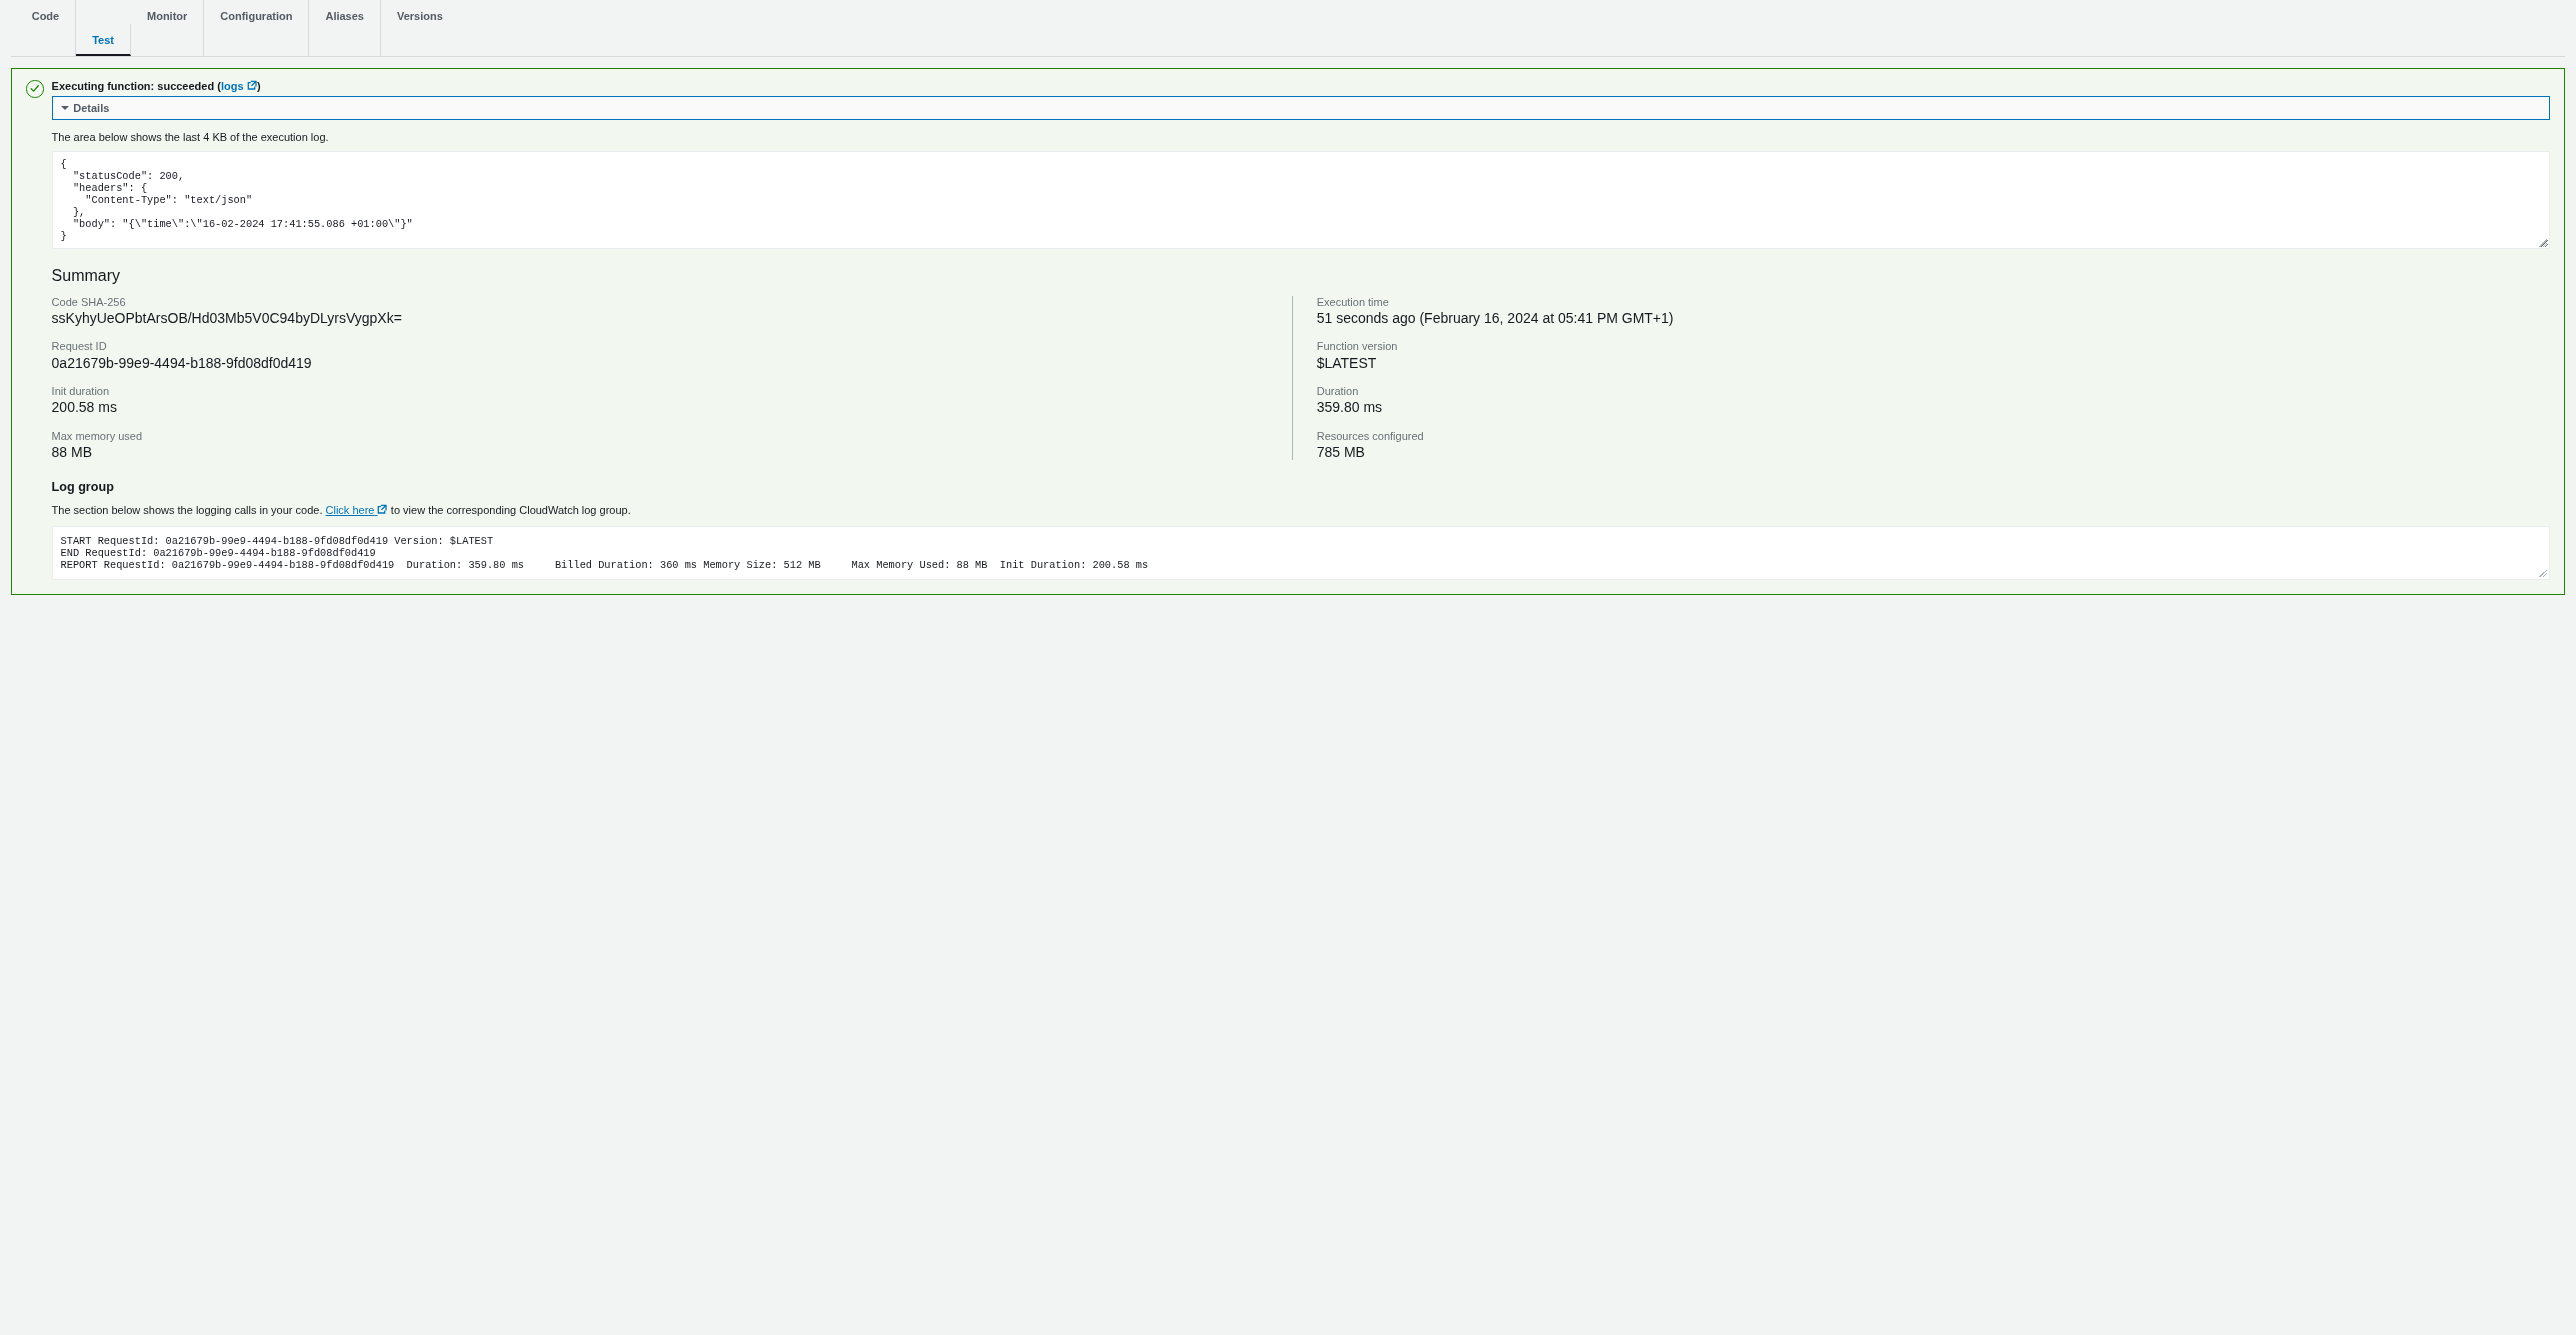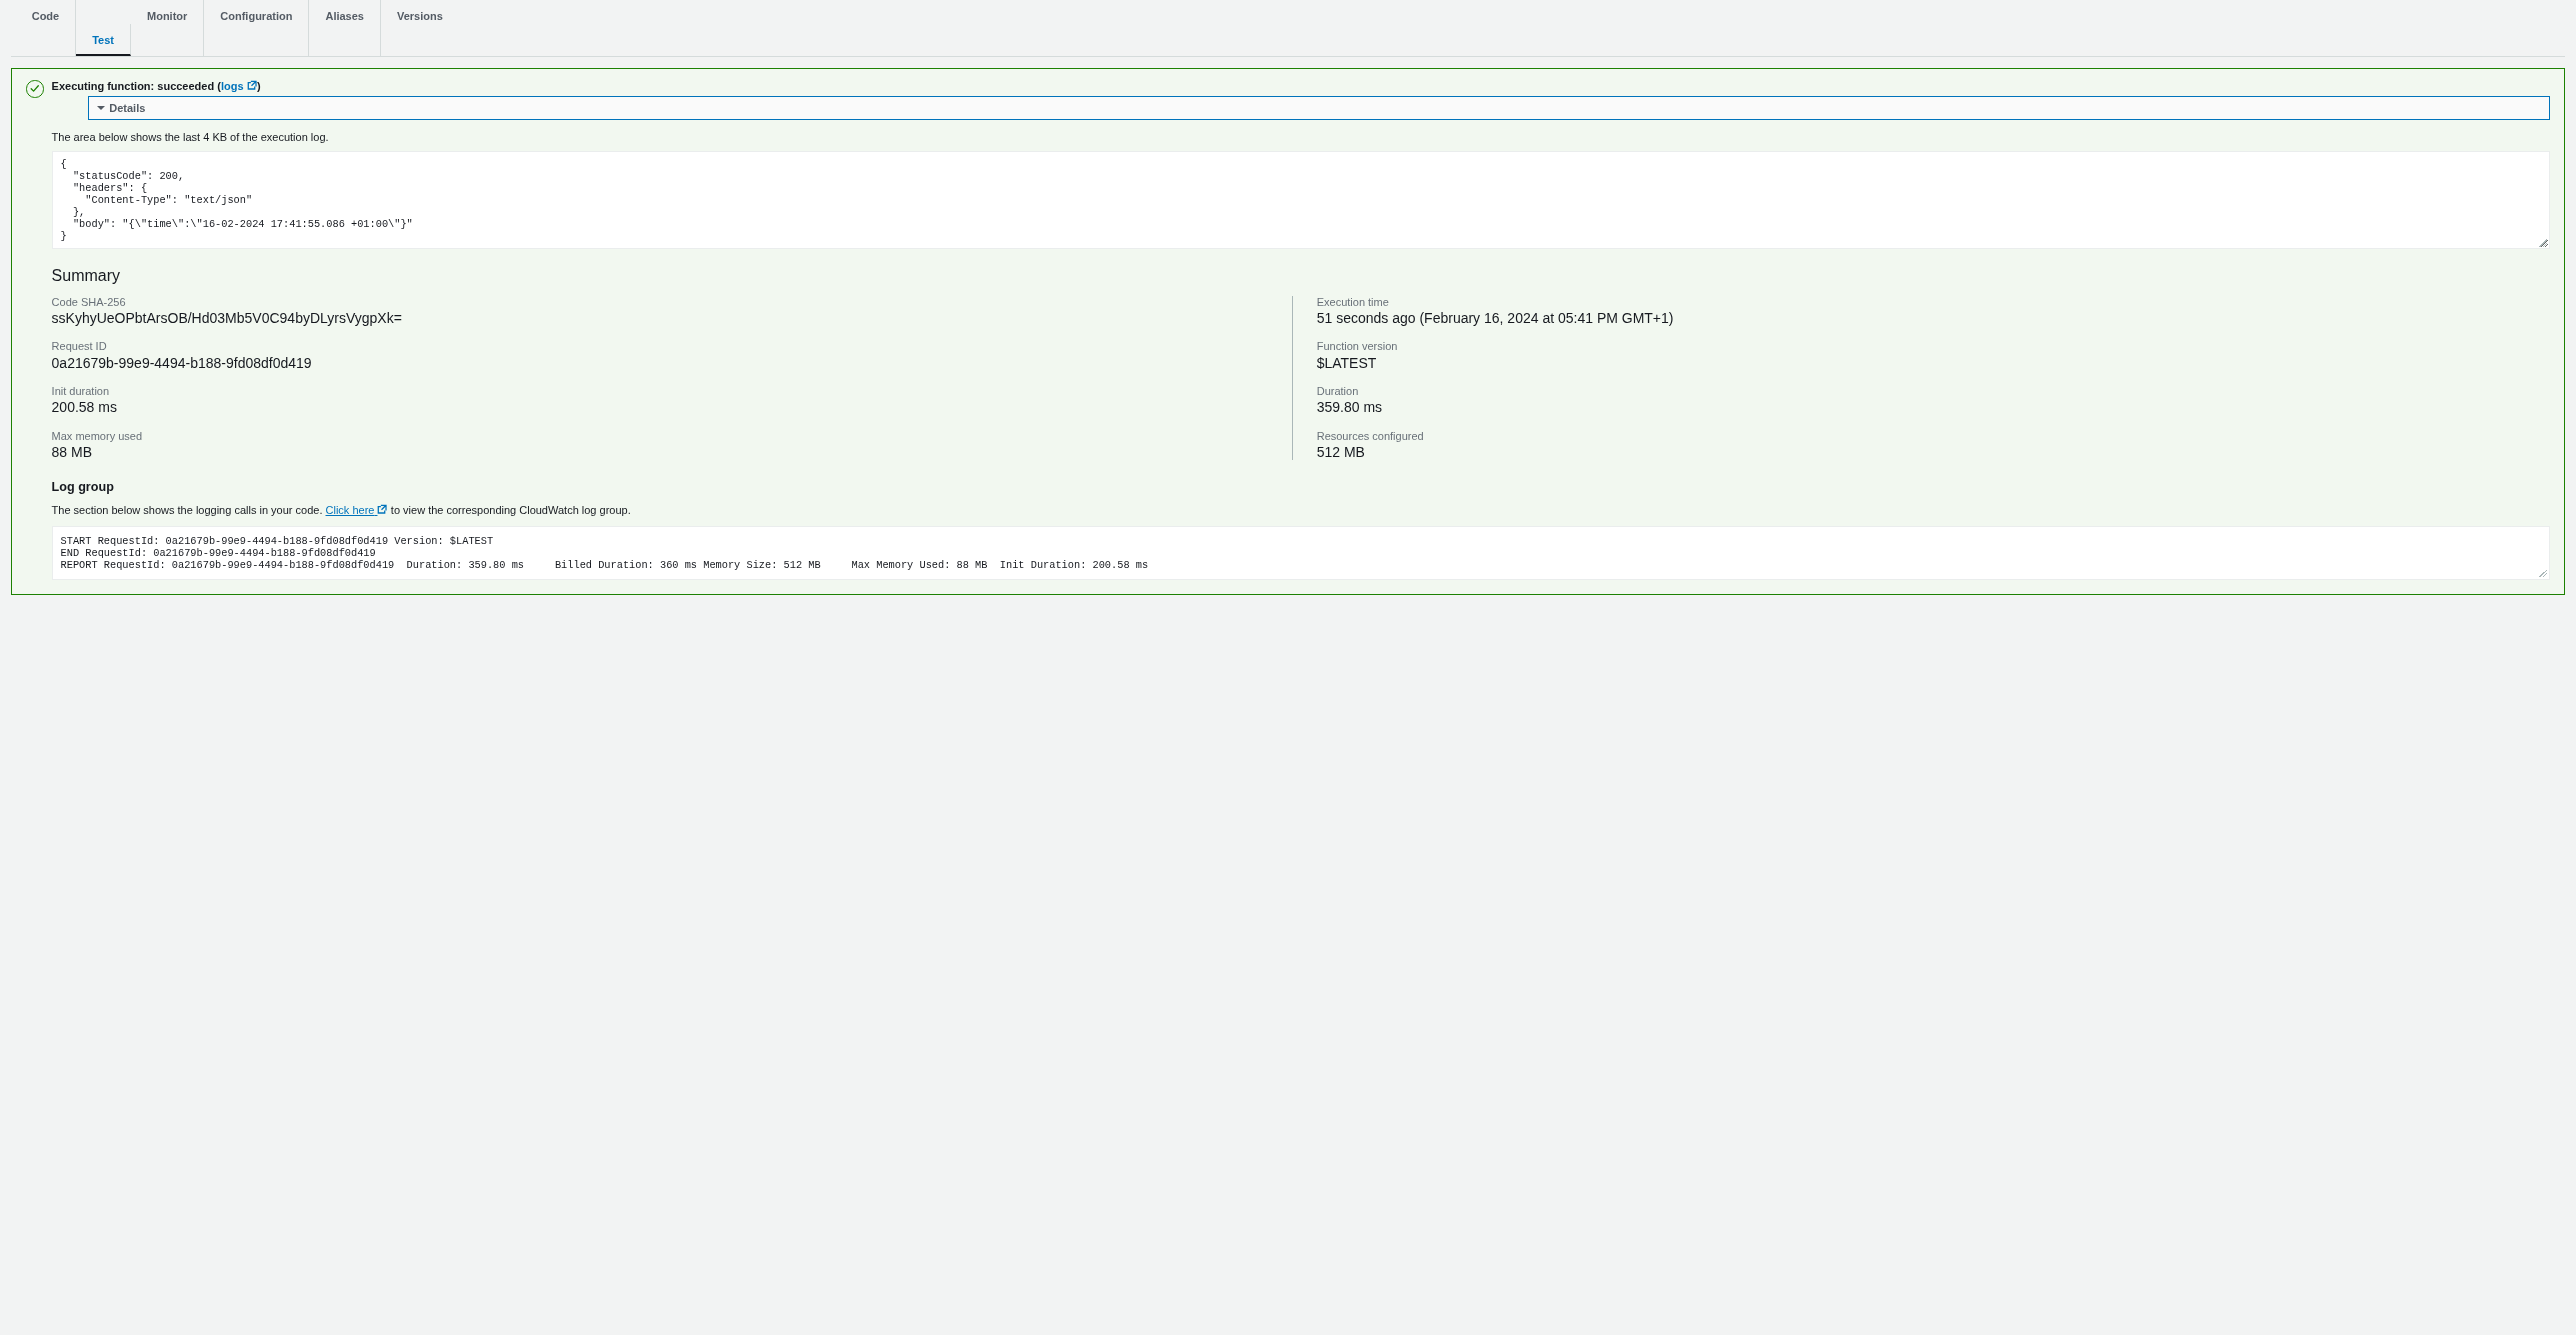--- a/index.html
+++ b/index.html
@@ -59,21 +59,20 @@
     margin-top: 4.7px;
     border: 0.8px solid #0073bb;
     background: #fafafa;
     padding: 4.7px 8px;
     display: flex;
     align-items: center;
     gap: 4.7px;
     cursor: pointer;
     color: #545b64;
     font-weight: 700;
-    margin-left: 36px;
   }
   .details-row .tri {
     width: 0; height: 0;
     border-left: 4px solid transparent;
     border-right: 4px solid transparent;
     border-top: 4.7px solid #545b64;
   }
   .note {
     margin-top: 11px;
     color: #16191f;
@@ -217,21 +216,21 @@
           <div class="kv">
             <div class="label">Function version</div>
             <div class="value">$LATEST</div>
           </div>
           <div class="kv">
             <div class="label">Duration</div>
             <div class="value">359.80 ms</div>
           </div>
           <div class="kv">
             <div class="label">Resources configured</div>
-            <div class="value">512 MB</div>
+            <div class="value">785 MB</div>
           </div>
         </div>
       </div>
 
       <h3 class="log-output">Log group</h3>
 
       <div class="log-note">
         <span>The section below shows the logging calls in your code. </span><a href="#"><span>Click here</span>
           <span class="ext-icon">
             <svg width="10.3" height="10.3" viewBox="0 0 16 16">

